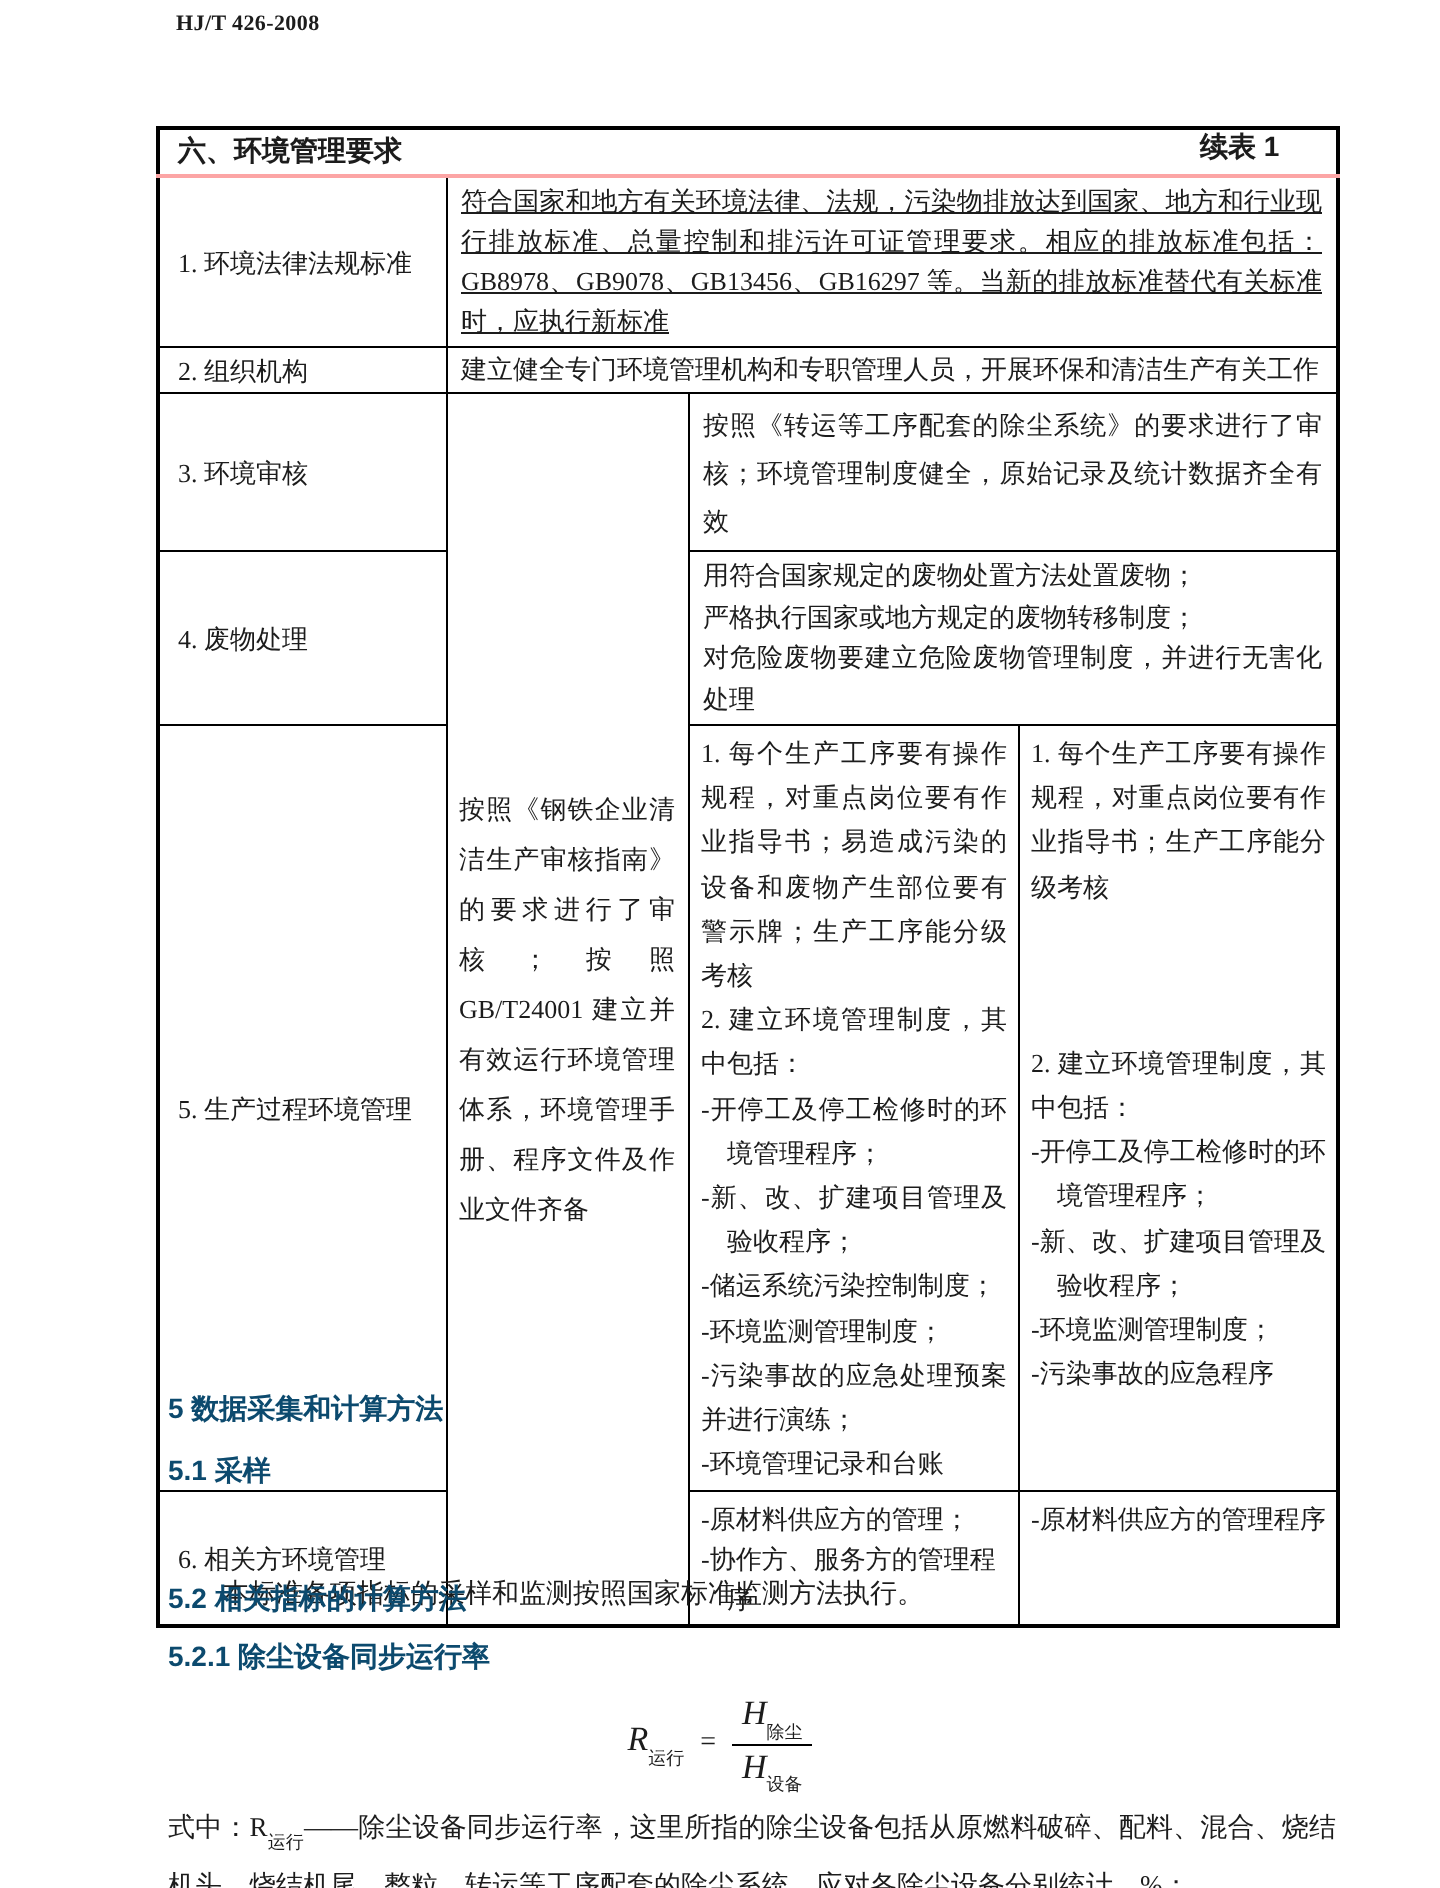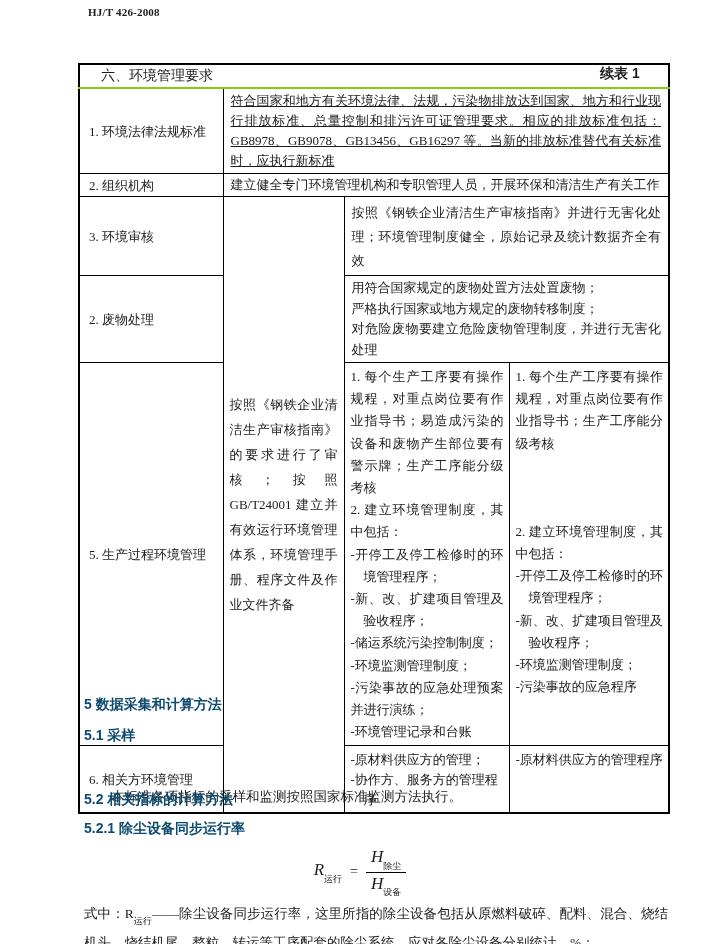--- a/index.html
+++ b/index.html
@@ -10,22 +10,22 @@
                 font-family:"Liberation Serif","DejaVu Serif",serif; letter-spacing:.2px; }
   .continued-label { position:absolute; left:600px; top:37px; font-size:14px; font-weight:bold;
                      font-family:"Liberation Sans","DejaVu Sans",sans-serif;margin-top:28px; }
 
   table.req-table { position:absolute; left:78px; top:63px; width:590px;
                     border-collapse:collapse; table-layout:fixed;
                     border:2px solid #000; }
   .req-table td { border:1px solid #000; font-size:13px; color:#1c1c1c;
                   vertical-align:middle; overflow:hidden; }
   .req-table td.section-hdr { font-family:"Liberation Sans","DejaVu Sans",sans-serif;
-                  font-weight:normal; font-size:14px; padding:2px 0 2px 21px;
-                  border-bottom:2px solid #84cc16; }
+                  font-weight:bold; font-size:14px; padding:2px 0 2px 9px;
+                  border-bottom:2px solid #fca5a5; }
   .req-table td.lbl { padding-left:9px; line-height:17px; }
   .req-table td.content { padding:2px 7px; text-align:justify; }
   .row1-content { line-height:20px;text-decoration:underline; }
   .row2-content { line-height:18px; }
   .row3-content { line-height:24px; padding-top:4px !important; vertical-align:top !important; }
   .row4-content { vertical-align:middle !important; }
   .row4-content .ln { line-height:20.5px; }
   td.audit-cell { padding:16px 6px; line-height:25px; text-align:justify; vertical-align:middle; }
   td.sub-col { vertical-align:top !important; padding:3px 5px 2px 6px; }
   .item { line-height:22.2px; text-align:justify; }
@@ -75,24 +75,24 @@
     <td class="lbl">1. 环境法律法规标准</td>
     <td class="content row1-content" colspan="3">符合国家和地方有关环境法律、法规，污染物排放达到国家、地方和行业现行排放标准、总量控制和排污许可证管理要求。相应的排放标准包括：GB8978、GB9078、GB13456、GB16297 等。当新的排放标准替代有关标准时，应执行新标准</td>
   </tr>
   <tr style="height:22px">
     <td class="lbl">2. 组织机构</td>
     <td class="content row2-content" colspan="3">建立健全专门环境管理机构和专职管理人员，开展环保和清洁生产有关工作</td>
   </tr>
   <tr style="height:57px">
     <td class="lbl">3. 环境审核</td>
     <td class="audit-cell" rowspan="4">按照《钢铁企业清洁生产审核指南》的要求进行了审核；按照GB/T24001 建立并有效运行环境管理体系，环境管理手册、程序文件及作业文件齐备</td>
-    <td class="content row3-content" colspan="2">按照《钢铁企业清洁生产审核指南》并进行无害化处理；环境管理制度健全，原始记录及统计数据齐全有效</td>
+    <td class="content row3-content" colspan="2">按照《转运等工序配套的除尘系统》的要求进行了审核；环境管理制度健全，原始记录及统计数据齐全有效</td>
   </tr>
   <tr style="height:65px">
-    <td class="lbl">2. 废物处理</td>
+    <td class="lbl">4. 废物处理</td>
     <td class="content row4-content" colspan="2">
       <div class="ln">用符合国家规定的废物处置方法处置废物；</div>
       <div class="ln">严格执行国家或地方规定的废物转移制度；</div>
       <div class="ln">对危险废物要建立危险废物管理制度，并进行无害化处理</div>
     </td>
   </tr>
   <tr style="height:322px">
     <td class="lbl">5. 生产过程环境管理</td>
     <td class="sub-col">
       <div class="item">1. 每个生产工序要有操作规程，对重点岗位要有作业指导书；易造成污染的设备和废物产生部位要有警示牌；生产工序能分级考核</div>

